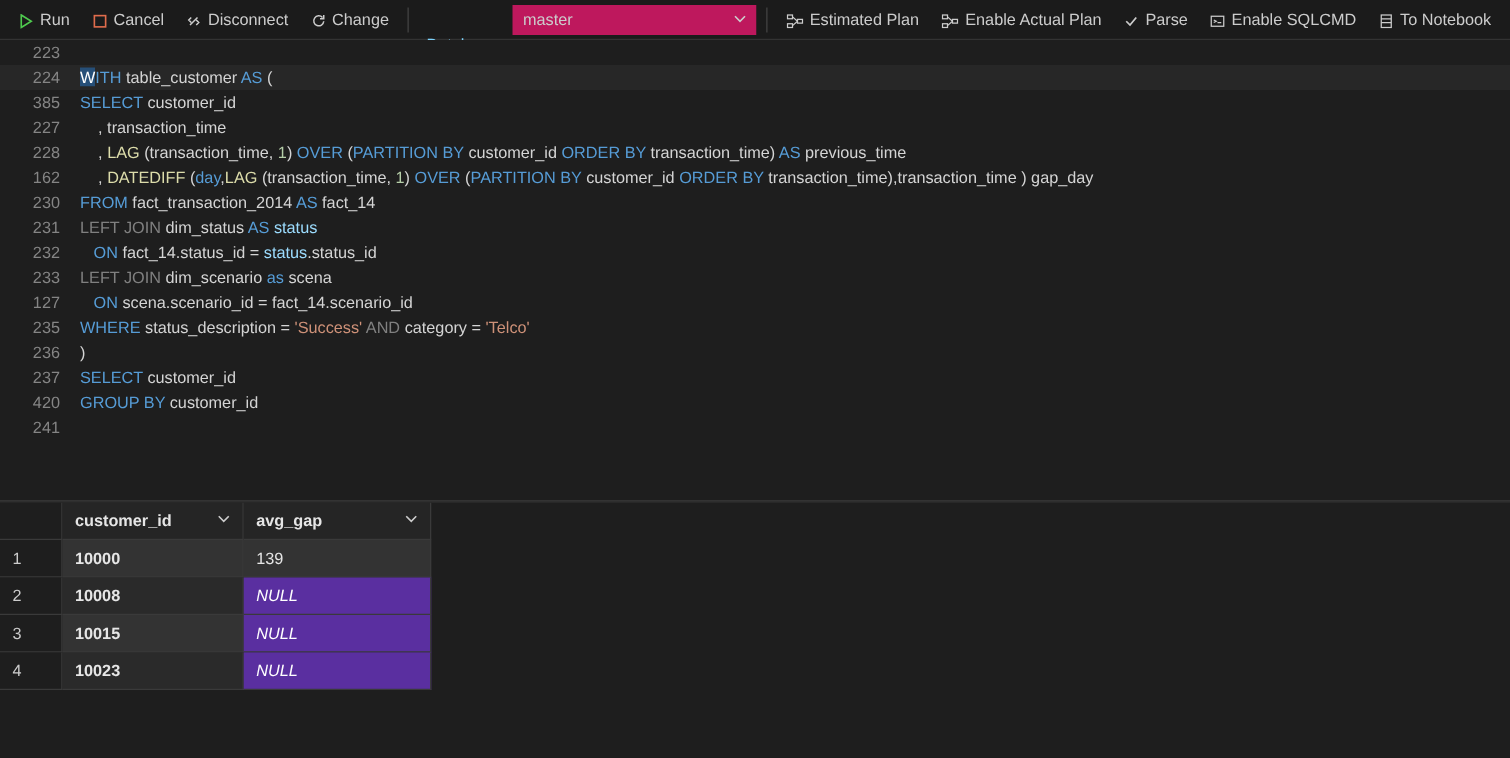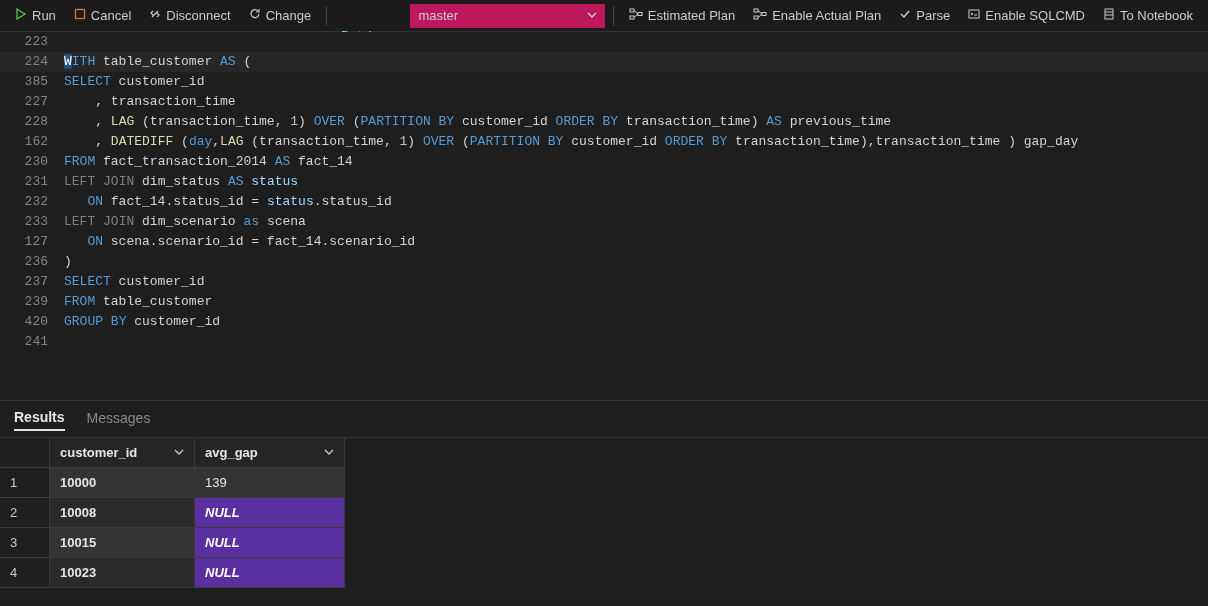--- a/index.html
+++ b/index.html
@@ -20,21 +20,21 @@
     background: #1b1b1b;
     border-bottom: 1px solid #333;
     display: flex;
     align-items: center;
     padding: 0 8px;
     gap: 4px;
     white-space: nowrap;
   }
   .tb-btn {
     display: flex;
-    align-items: flex-start;
+    align-items: flex-end;
     gap: 5px;
     padding: 3px 7px;
     color: #ccc;
     cursor: pointer;
     font-size: 13px;
   }
   .tb-sep {
     width: 1px;
     height: 20px;
     background: #444;
@@ -59,21 +59,21 @@
     font-size: 13px;
   }
   .db-select .chev { color: #ccc; }
   .icon { display: inline-flex; }
   
   .editor {
     height: 368px;
     background: #1e1e1e;
     position: relative;
     overflow: hidden;
-    font-family: Liberation Mono, monospace;
+    font-family: Liberation Sans, sans-serif;
     font-size: 13px;
   }
   .line {
     display: flex;
     height: 20px;
     line-height: 20px;
   }
   .line.current { background: #272727; }
   .gutter {
     width: 64px;
@@ -156,21 +156,21 @@
     justify-content: flex-start;
     color: #ccc;
     background: #1e1e1e !important;
     border-left: none;
   }
   .gcell.col-id   { width: 145px; font-weight: bold; }
   .gcell.col-gap  { width: 150px; }
   .gcell.null {
     background: #5a2fa0 !important;
     font-style: italic;
-    font-weight: 700;
+    font-weight: 400;
     color: #fff;
   }
   .hchev { margin-left: auto; color: #ccc; font-size: 11px; }
 </style>
 </head>
 <body>
 
 <div class="toolbar">
   <div class="tb-btn">
     <span class="icon">
@@ -305,46 +305,42 @@
     </div>
     <div class="line">
       <div class="gutter">233</div>
       <div class="code"><span class="tok-gray">LEFT</span><span> </span><span class="tok-gray">JOIN</span><span class="tok-id"> dim_scenario </span><span class="tok-kw">as</span><span class="tok-id"> scena</span></div>
     </div>
     <div class="line">
       <div class="gutter">127</div>
       <div class="code"><span>   </span><span class="tok-kw">ON</span><span class="tok-id"> scena.scenario_id </span><span class="tok-op">=</span><span class="tok-id"> fact_14.scenario_id</span></div>
     </div>
     <div class="line">
+      <div class="gutter">235</div>
+      <div class="code"><span class="tok-kw">WHERE</span><span class="tok-id"> status_description </span><span class="tok-op">=</span><span> </span><span class="tok-str">'Success'</span><span> </span><span class="tok-gray">AND</span><span class="tok-id"> category </span><span class="tok-op">=</span><span> </span><span class="tok-str">'Telco'</span></div>
+    </div>
+    <div class="line">
       <div class="gutter">236</div>
       <div class="code"><span class="tok-op">)</span></div>
     </div>
     <div class="line">
       <div class="gutter">237</div>
       <div class="code"><span class="tok-kw">SELECT</span><span class="tok-id"> customer_id</span></div>
     </div>
     <div class="line">
-      <div class="gutter">239</div>
-      <div class="code"><span class="tok-kw">FROM</span><span class="tok-id"> table_customer</span></div>
-    </div>
-    <div class="line">
       <div class="gutter">420</div>
       <div class="code"><span class="tok-kw">GROUP</span><span> </span><span class="tok-kw">BY</span><span class="tok-id"> customer_id</span></div>
     </div>
     <div class="line">
       <div class="gutter">241</div>
       <div class="code"></div>
     </div>
   </div>
 
 <div class="panel">
-  <div class="panel-tabs">
-    <div class="ptab active">Results</div>
-    <div class="ptab">Messages</div>
-  </div>
   <div class="grid" id="grid">
       <div class="grow header">
         <div class="gcell rownum"></div>
         <div class="gcell col-id">
           <span>customer_id</span>
           <span class="hchev"><svg width="10" height="10" viewBox="0 0 10 10">
               <path d="M1 3 L5 7 L9 3" fill="none" stroke="#ccc" stroke-width="1.3"></path>
             </svg></span>
         </div>
         <div class="gcell col-gap">

